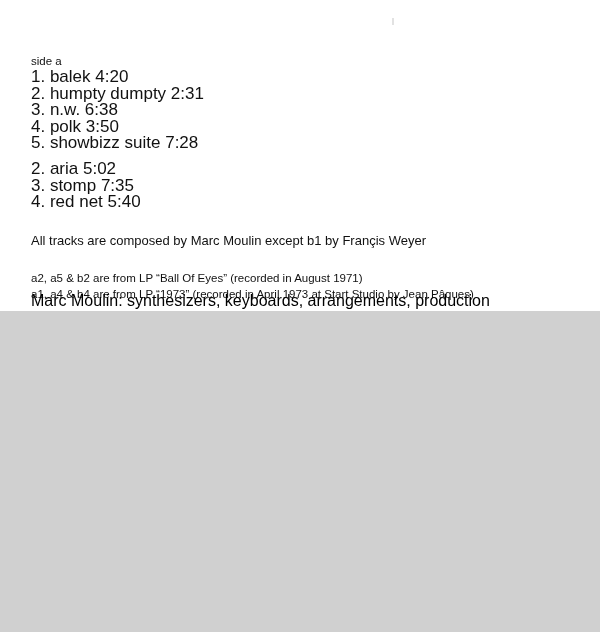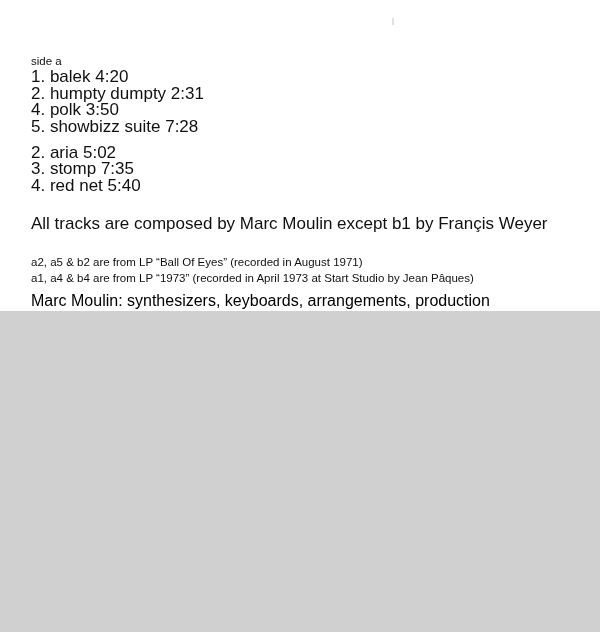--- a/index.html
+++ b/index.html
@@ -59,21 +59,21 @@
   }
   .track {
     font-size: 17px;
     line-height: 16.4px;
     white-space: nowrap;
   }
   .gap-sm { height: 10px; }
   .gap-md { height: 22px; }
   .gap-lg { height: 21px; }
   .credit-line {
-    font-size: 17px;
+    font-size: 13px;
     line-height: 16.4px;
     white-space: nowrap;
   }
   .source-line {
     font-size: 11.5px;
     line-height: 16.4px;
     white-space: nowrap;
   }
   .personnel-line {
     font-size: 16px;
@@ -109,20 +109,21 @@
   <div class="scan-area">
 
     <div class="faint-mark"></div>
 
     <div class="content">
 
       <div class="block">
         <div class="side-label">side a</div>
         <div class="track">1. balek 4:20</div>
         <div class="track">2. humpty dumpty 2:31</div>
+        <div class="track">3. n.w. 6:38</div>
         <div class="track">4. polk 3:50</div>
         <div class="track">5. showbizz suite 7:28</div>
       </div>
 
       <div class="gap-sm"></div>
 
       <div class="block">
         <div class="track">2. aria 5:02</div>
         <div class="track">3. stomp 7:35</div>
         <div class="track">4. red net 5:40</div>

